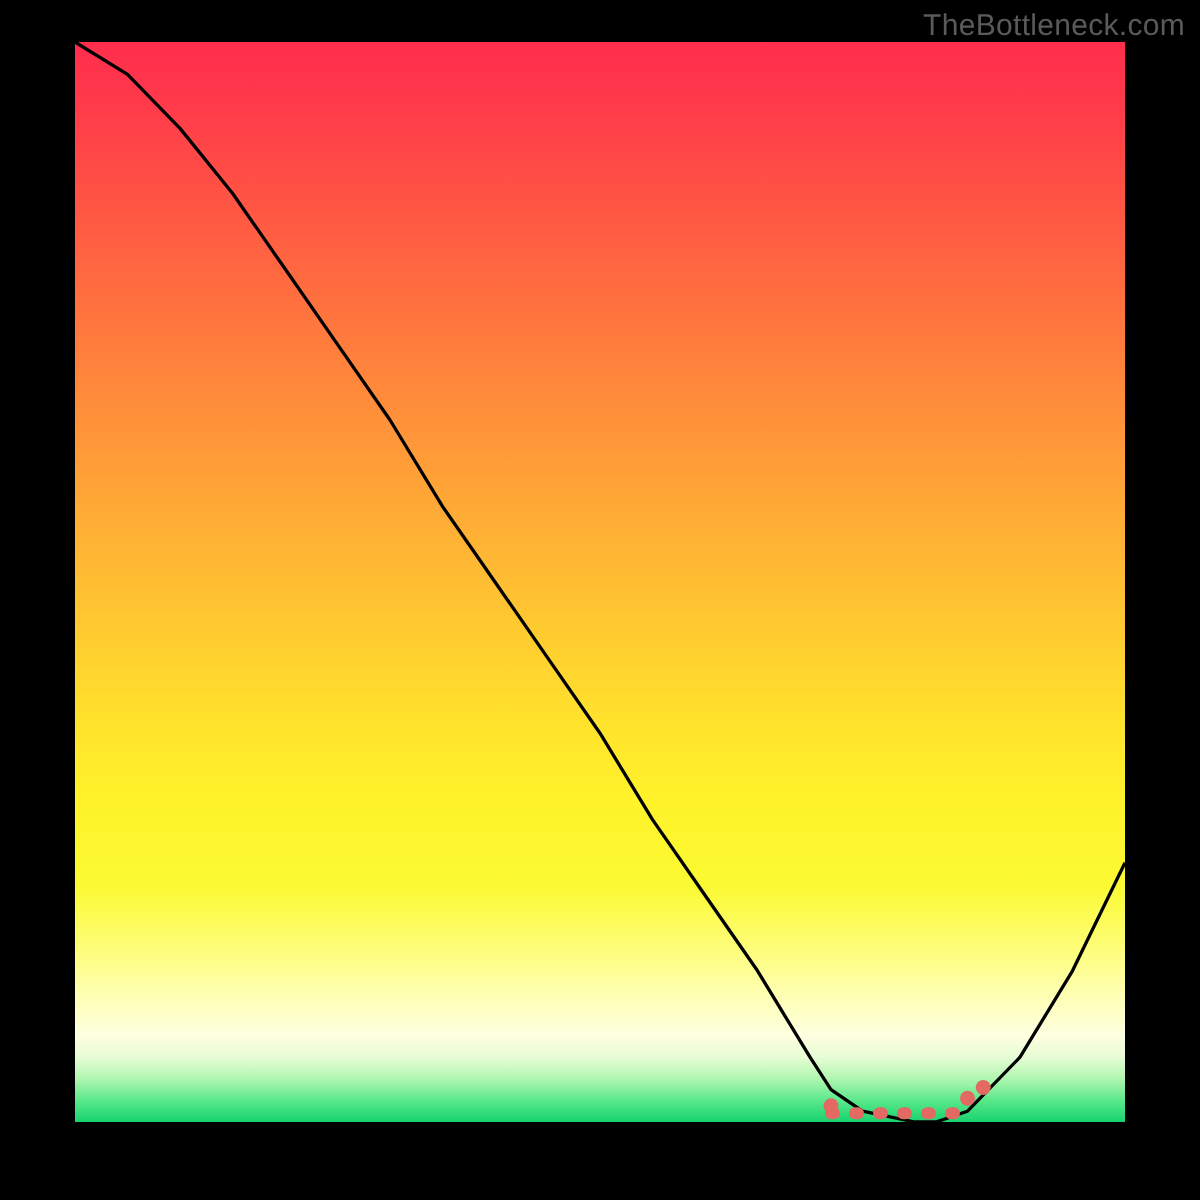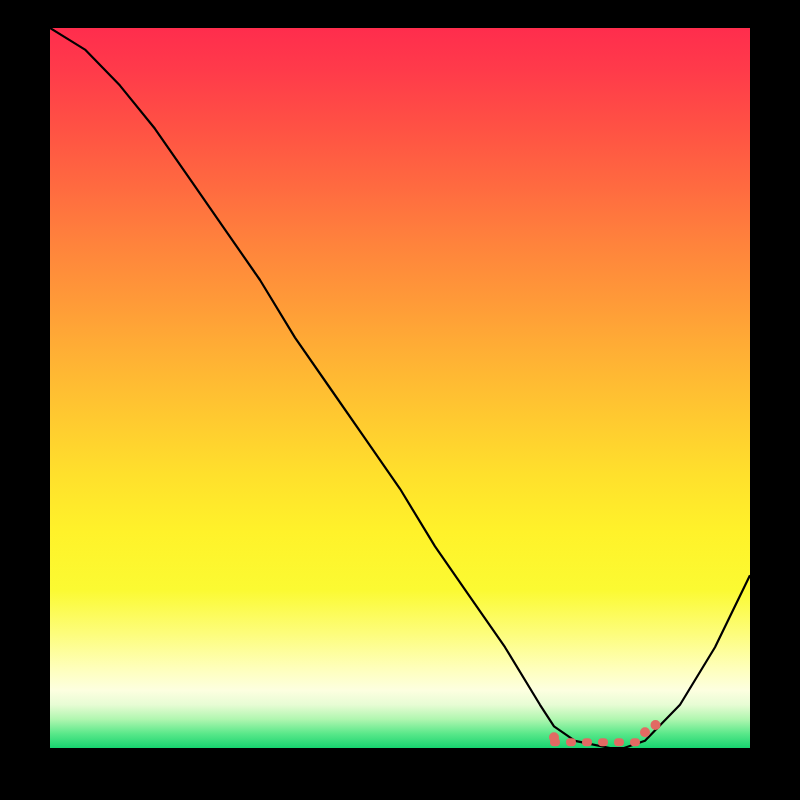--- a/index.html
+++ b/index.html
@@ -81,20 +81,21 @@
     stroke-dasharray: 2 14;
   }
   circle.dot {
     fill: #e26a63;
   }
 </style>
 </head>
 <body>
 
 <div class="frame">
+  <div class="watermark">TheBottleneck.com</div>
 
   <div class="plot-area">
     <div class="gradient"></div>
 
     <svg class="curve" viewBox="0 0 700 720" preserveAspectRatio="none">
       <path id="main-path" class="main-line" d="M0.0 0.0 L35.0 21.6 L70.0 57.6 L105.0 100.8 L140.0 151.2 L175.0 201.6 L210.0 252.0 L245.0 309.6 L280.0 360.0 L315.0 410.4 L350.0 460.8 L385.0 518.4 L420.0 568.8 L455.0 619.2 L490.0 676.8 L504.0 698.4 L525.0 712.8 L560.0 720.0 L574.0 720.0 L595.0 712.8 L630.0 676.8 L665.0 619.2 L700.0 547.2"></path>
       <path id="flat-path" class="flat-marker" d="M504.0 714.2 L595.0 714.2"></path>
       <g id="dots">
           <circle class="dot" cx="504.0" cy="709.2" r="5"></circle>
           <circle class="dot" cx="595.0" cy="704.2" r="5"></circle>

